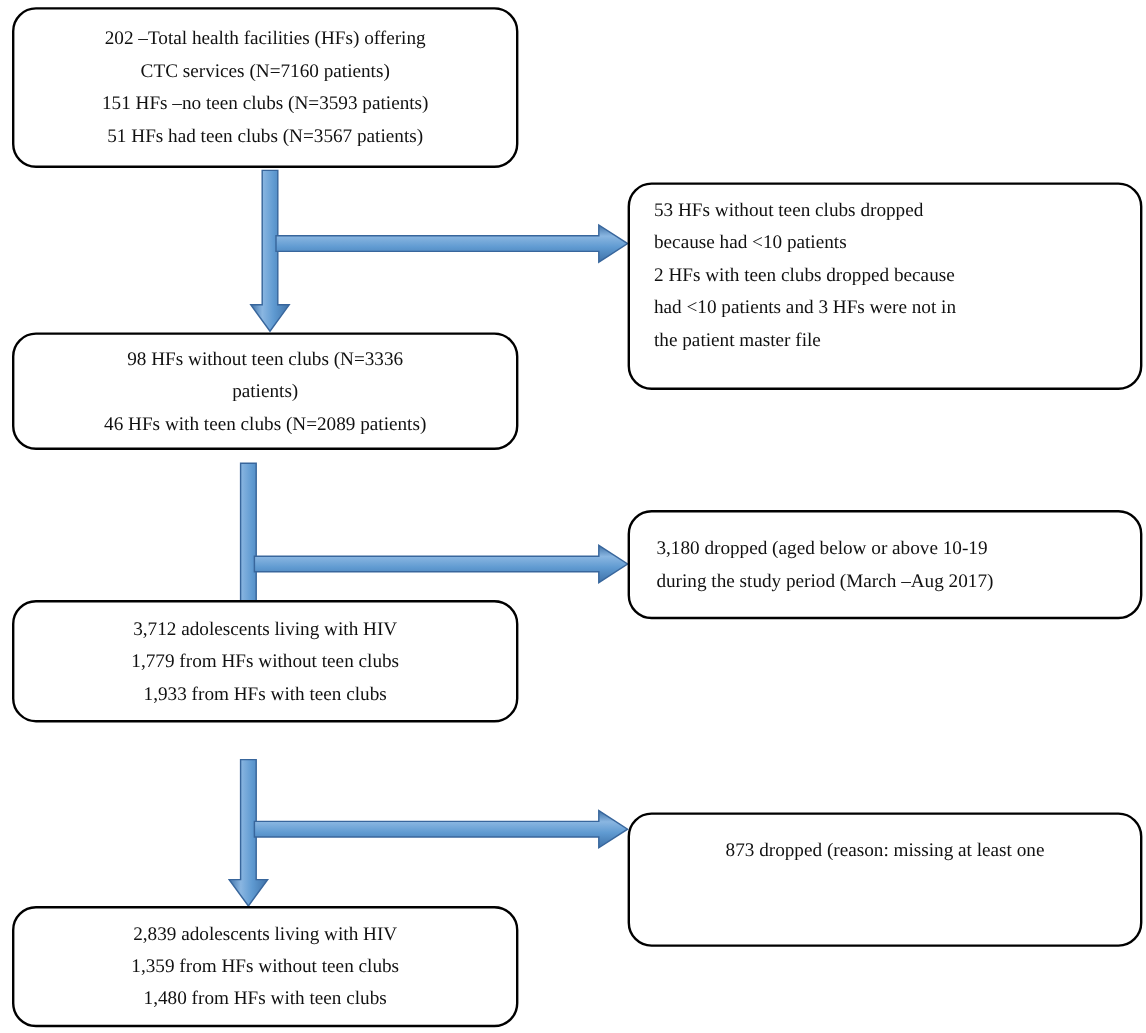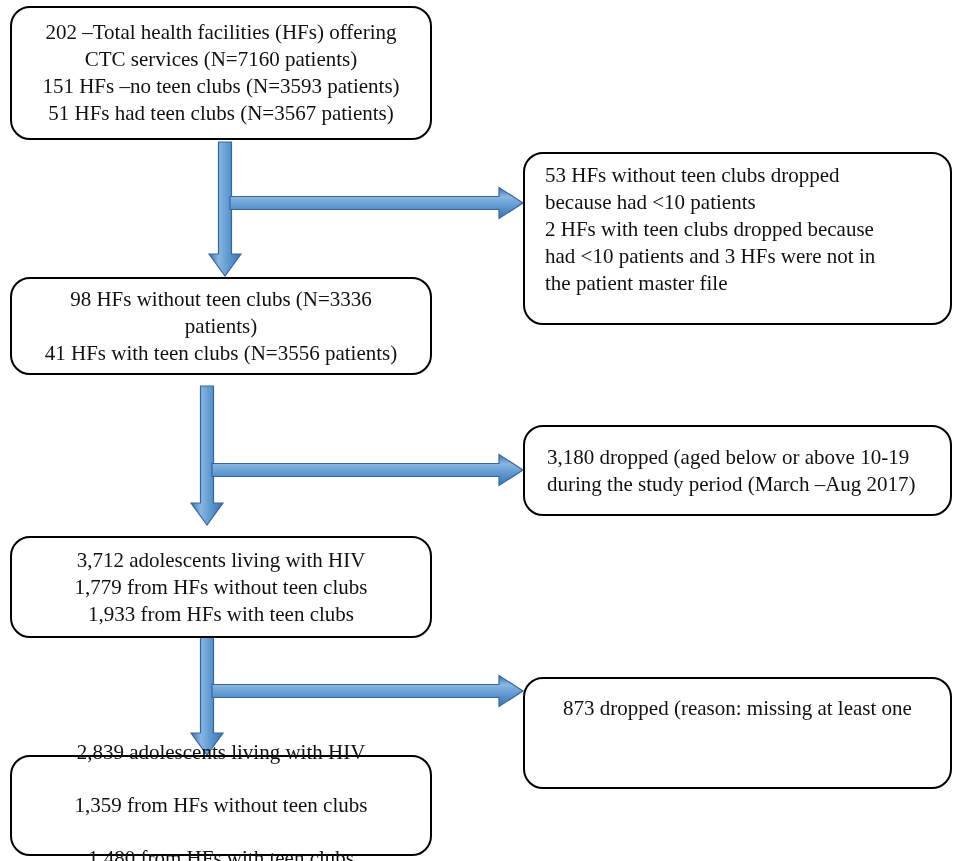--- a/index.html
+++ b/index.html
@@ -15,21 +15,21 @@
   #arrow-layer { position: absolute; left: 0; top: 0; }
   .box {
     position: absolute;
     box-sizing: border-box;
     background: #ffffff;
     border: 2.5px solid #000000;
     border-radius: 20px;
     display: flex;
     flex-direction: column;
     justify-content: center;
-    font-size: 21px;
+    font-size: 16px;
     line-height: 27px;
   }
   .box-left  { left: 10px;  width: 422px; text-align: center; }
   .box-right { left: 523px; width: 429px; }
   .top-align { justify-content: flex-start; }
   .text-left { text-align: left; }
   .text-center { text-align: center; }
   .line { white-space: nowrap; }
 </style>
 </head>
@@ -77,37 +77,37 @@
       <div class="line">53 HFs without teen clubs dropped</div>
       <div class="line">because had &lt;10 patients</div>
       <div class="line">2 HFs with teen clubs dropped because</div>
       <div class="line">had &lt;10 patients and 3 HFs were not in</div>
       <div class="line">the patient master file</div>
     </div>
 
   <div class="box box-left" style="top:277px; height:98px;">
       <div class="line">98 HFs without teen clubs (N=3336</div>
       <div class="line">patients)</div>
-      <div class="line">41 HFs with teen clubs (N=3556 patients)</div>
+      <div class="line">46 HFs with teen clubs (N=2089 patients)</div>
     </div>
 
   <div class="box box-right text-left" style="top:425px; height:91px; padding:0 18px 0 22px;">
       <div class="line">3,180 dropped (aged below or above 10-19</div>
       <div class="line">during the study period (March –Aug 2017)</div>
     </div>
 
-  <div class="box box-left" style="top:536px; height:102px;">
+  <div class="box box-left" style="top:500px; height:102px;">
       <div class="line">3,712 adolescents living with HIV</div>
       <div class="line">1,779 from HFs without teen clubs</div>
       <div class="line">1,933 from HFs with teen clubs</div>
     </div>
 
   <div class="box box-right top-align text-center" style="top:645px; height:112px; padding:16px 12px 0 12px;margin-top:32px;">
       <div class="line">873 dropped (reason: missing at least one</div>
     </div>
 
-  <div class="box box-left" style="top:755px; height:101px;gap:26px;">
+  <div class="box box-left" style="top:755px; height:101px;">
       <div class="line">2,839 adolescents living with HIV</div>
       <div class="line">1,359 from HFs without teen clubs</div>
       <div class="line">1,480 from HFs with teen clubs</div>
     </div>
 
 </div>
 
 </body></html>

